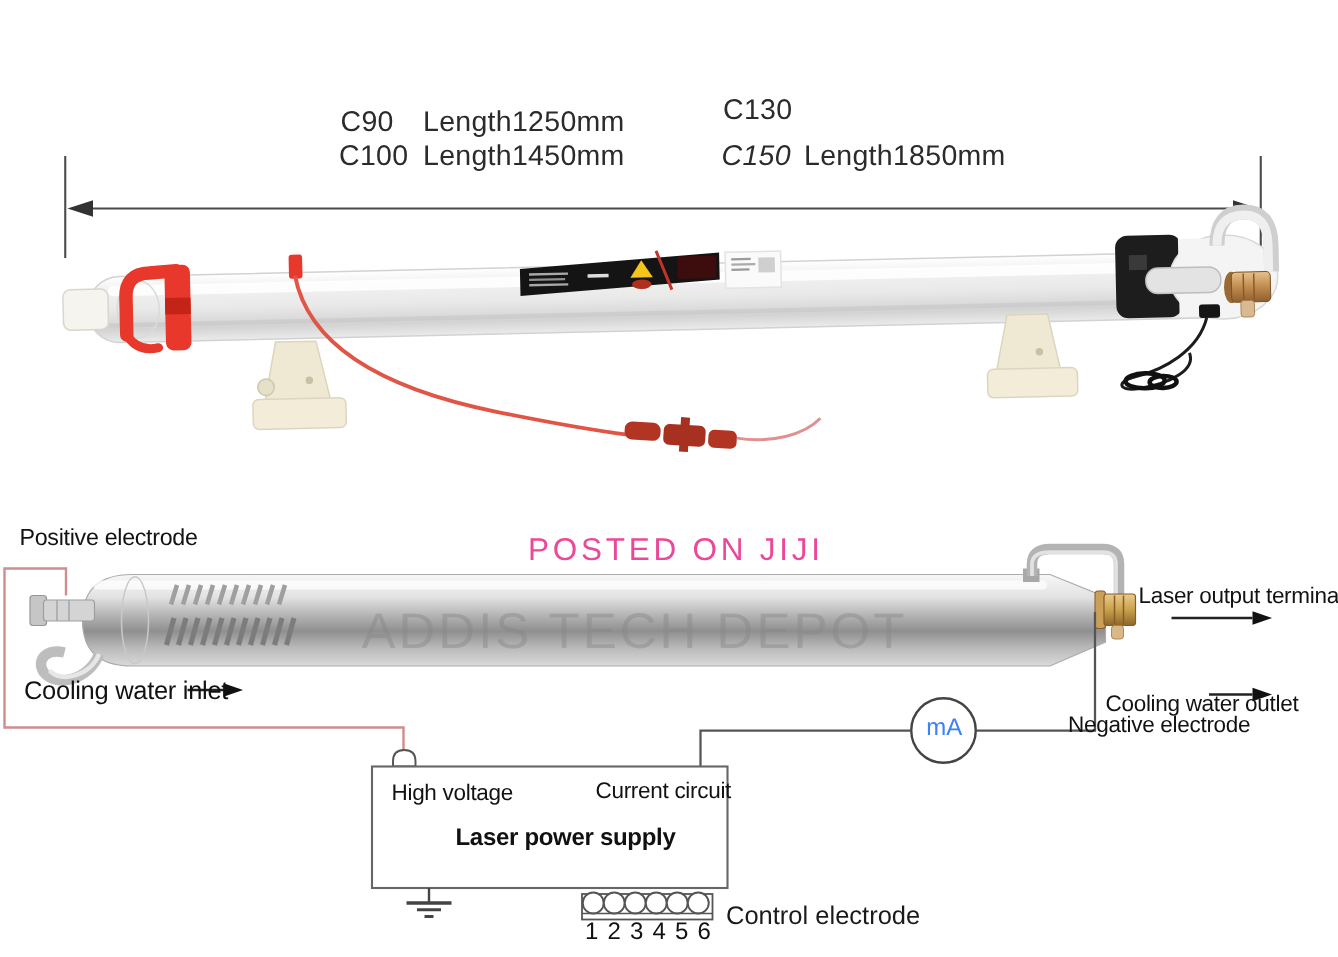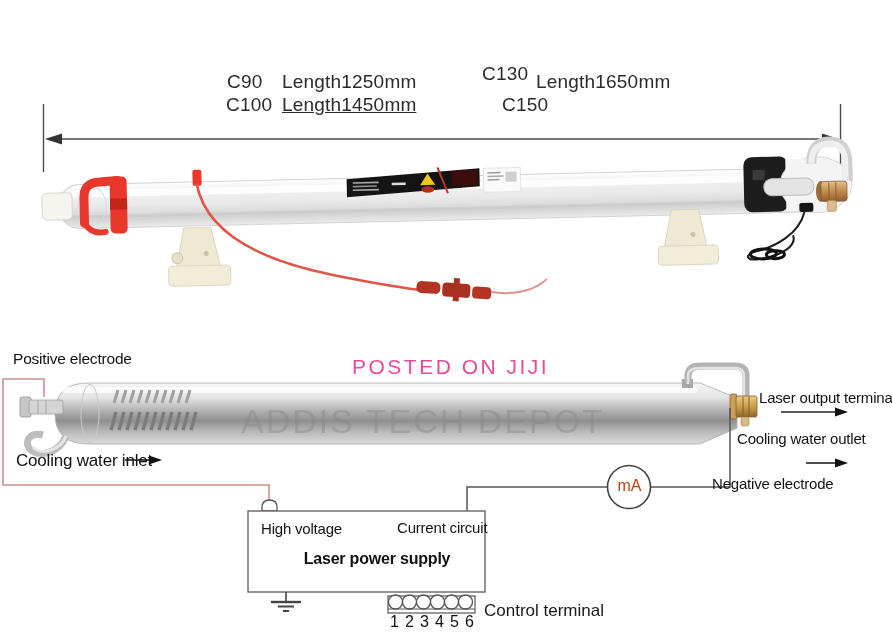--- a/index.html
+++ b/index.html
@@ -8,41 +8,41 @@
   #canvas { position:relative; width:892px; height:638px; background:#ffffff; overflow:hidden; }
   svg { position:absolute; left:0; display:block; }
 
   .dim { position:absolute; font-size:19px; color:#2b2b2b; letter-spacing:0.2px; white-space:nowrap; }
 
   .lbl { position:absolute; font-size:15px; color:#121212; white-space:nowrap; letter-spacing:-0.2px;text-align:right; }
   .lbl-lg { font-size:17px; color:#1a1a1a; letter-spacing:0; }
   .psu-title { position:absolute; left:248px; top:550px; width:258px; text-align:center;
                font-size:16px; font-weight:bold; color:#111; letter-spacing:-0.2px; }
   .meter-text { position:absolute; left:608px; top:477px; width:43px; text-align:center;
-                font-size:16px; color:#c2410c; }
+                font-size:16px; color:#3b82f6; }
   .terminal-nums { position:absolute; left:390px; top:613px; width:84px; display:flex;
                    justify-content:space-between; font-size:16px; color:#111; }
   .wm1 { position:absolute; left:352px; top:355px; font-size:21px; color:#ec4899;
          letter-spacing:2.5px; white-space:nowrap; }
   .wm2 { position:absolute; left:241px; top:402px; font-size:34px; font-weight:normal;
          color:rgba(135,135,135,0.45); letter-spacing:2px; white-space:nowrap;
          transform:scaleY(0.98); }
 </style>
 </head>
 <body>
 
 <div id="canvas">
 
   <span class="dim" style="left:227px; top:71px;">C90</span>
   <span class="dim" style="left:282px; top:71px;">Length1250mm</span>
   <span class="dim" style="left:226px; top:94px;">C100</span>
-  <span class="dim" style="left:282px; top:94px;text-decoration:underline;">Length1450mm</span>
+  <span class="dim" style="left:282px; top:94px;">Length1450mm</span>
   <span class="dim" style="left:482px; top:63px;text-align:right;">C130</span>
-  <span class="dim" style="left:536px; top:71px;">Length1650mm</span>
-  <span class="dim" style="left:502px; top:94px;">C150</span>
+  <span class="dim" style="left:481px; top:94px;font-style:italic;">C150</span>
+  <span class="dim" style="left:536px; top:94px;">Length1850mm</span>
 
   <svg width="892" height="335" viewBox="0 0 892 335" style="top:0;">
     <defs>
       <linearGradient id="glassG" x1="0" y1="0" x2="0" y2="1">
         <stop offset="0" stop-color="#ffffff"></stop>
           <stop offset="0.18" stop-color="#f2f2f2"></stop>
         <stop offset="0.5" stop-color="#e9e9e9"></stop>
           <stop offset="0.8" stop-color="#d3d3d3"></stop>
         <stop offset="1" stop-color="#ebebeb"></stop>
       </linearGradient>
@@ -254,26 +254,26 @@
       <path d="M848,123 l-13,-4.5 v9 z" fill="#111"></path>
     </g>
   </svg>
 
   <span class="wm1">POSTED ON JIJI</span>
   <span class="wm2">ADDIS TECH DEPOT</span>
 
   <span class="lbl" style="left:13px;  top:350px; font-size:15.5px;">Positive electrode</span>
   <span class="lbl" style="left:16px;  top:451px; font-size:17px;">Cooling water inlet</span>
   <span class="lbl" style="left:759px; top:389px;">Laser output terminal</span>
-  <span class="lbl" style="left:737px; top:430px;">Cooling water outlet</span>
+  <span class="lbl" style="left:737px; top:461px;">Cooling water outlet</span>
   <span class="lbl" style="left:712px; top:475px;">Negative electrode</span>
   <span class="lbl" style="left:261px; top:520px;">High voltage</span>
   <span class="lbl" style="left:397px; top:519px;">Current circuit</span>
   <span class="psu-title">Laser power supply</span>
-  <span class="lbl lbl-lg" style="left:484px; top:601px;">Control terminal</span>
+  <span class="lbl lbl-lg" style="left:484px; top:601px;">Control electrode</span>
   <span class="meter-text">mA</span>
 
   <div class="terminal-nums">
     <span>1</span>
     <span>2</span>
     <span>3</span>
     <span>4</span>
     <span>5</span>
     <span>6</span>
   </div>

